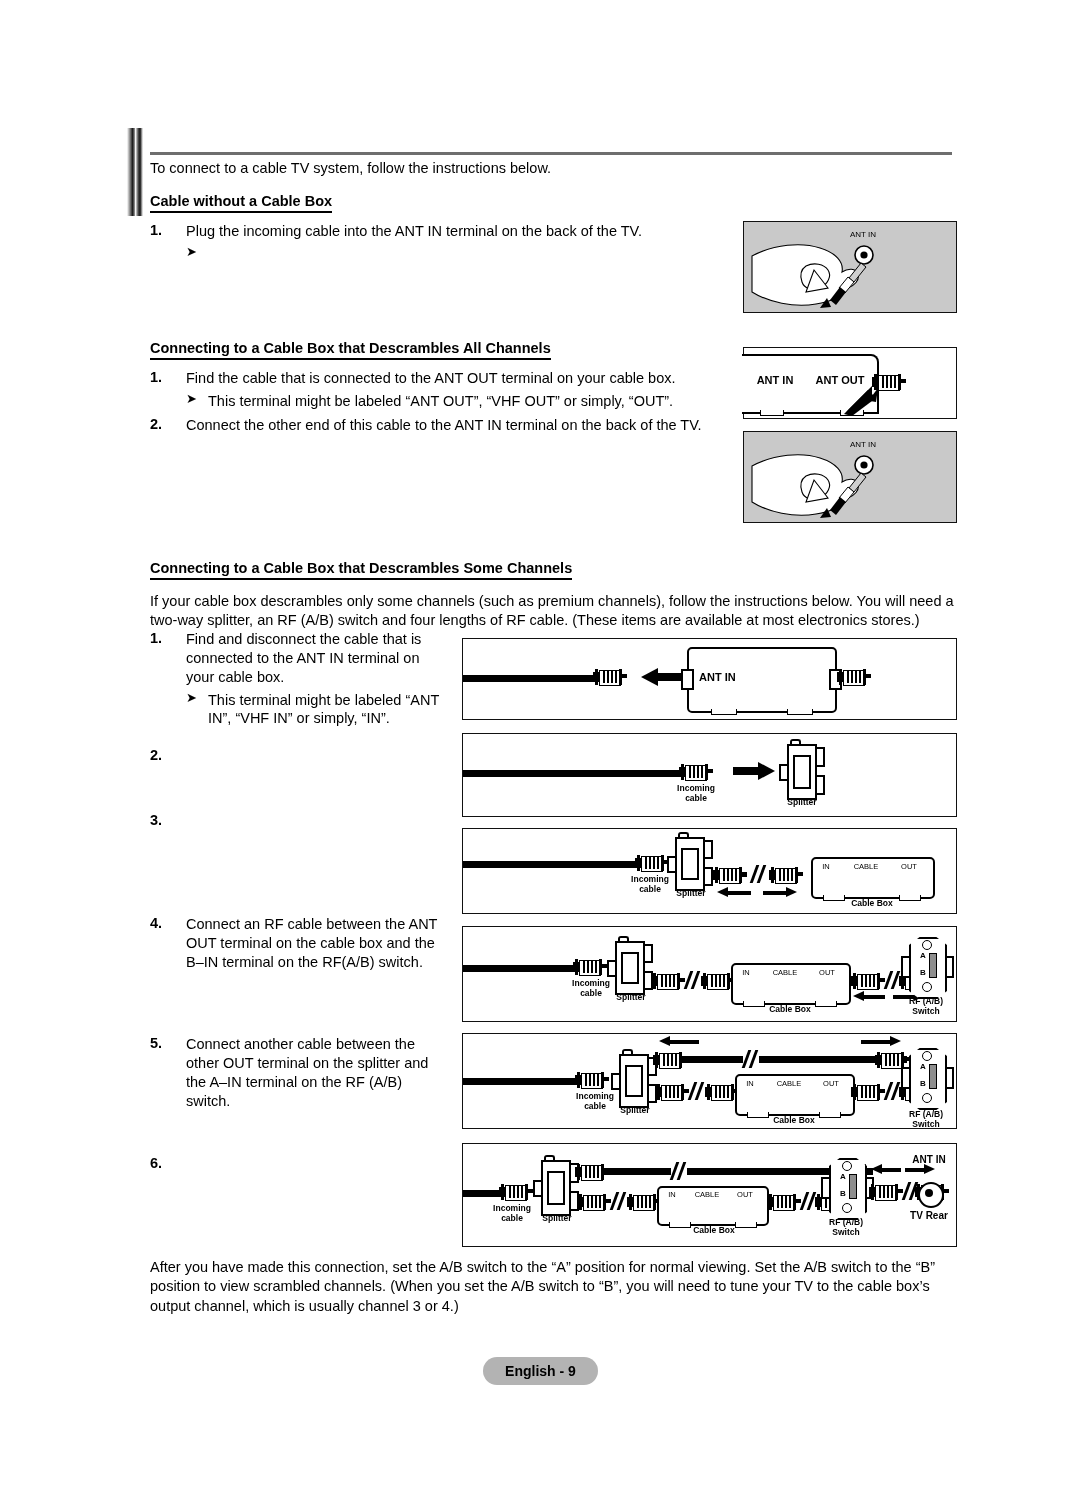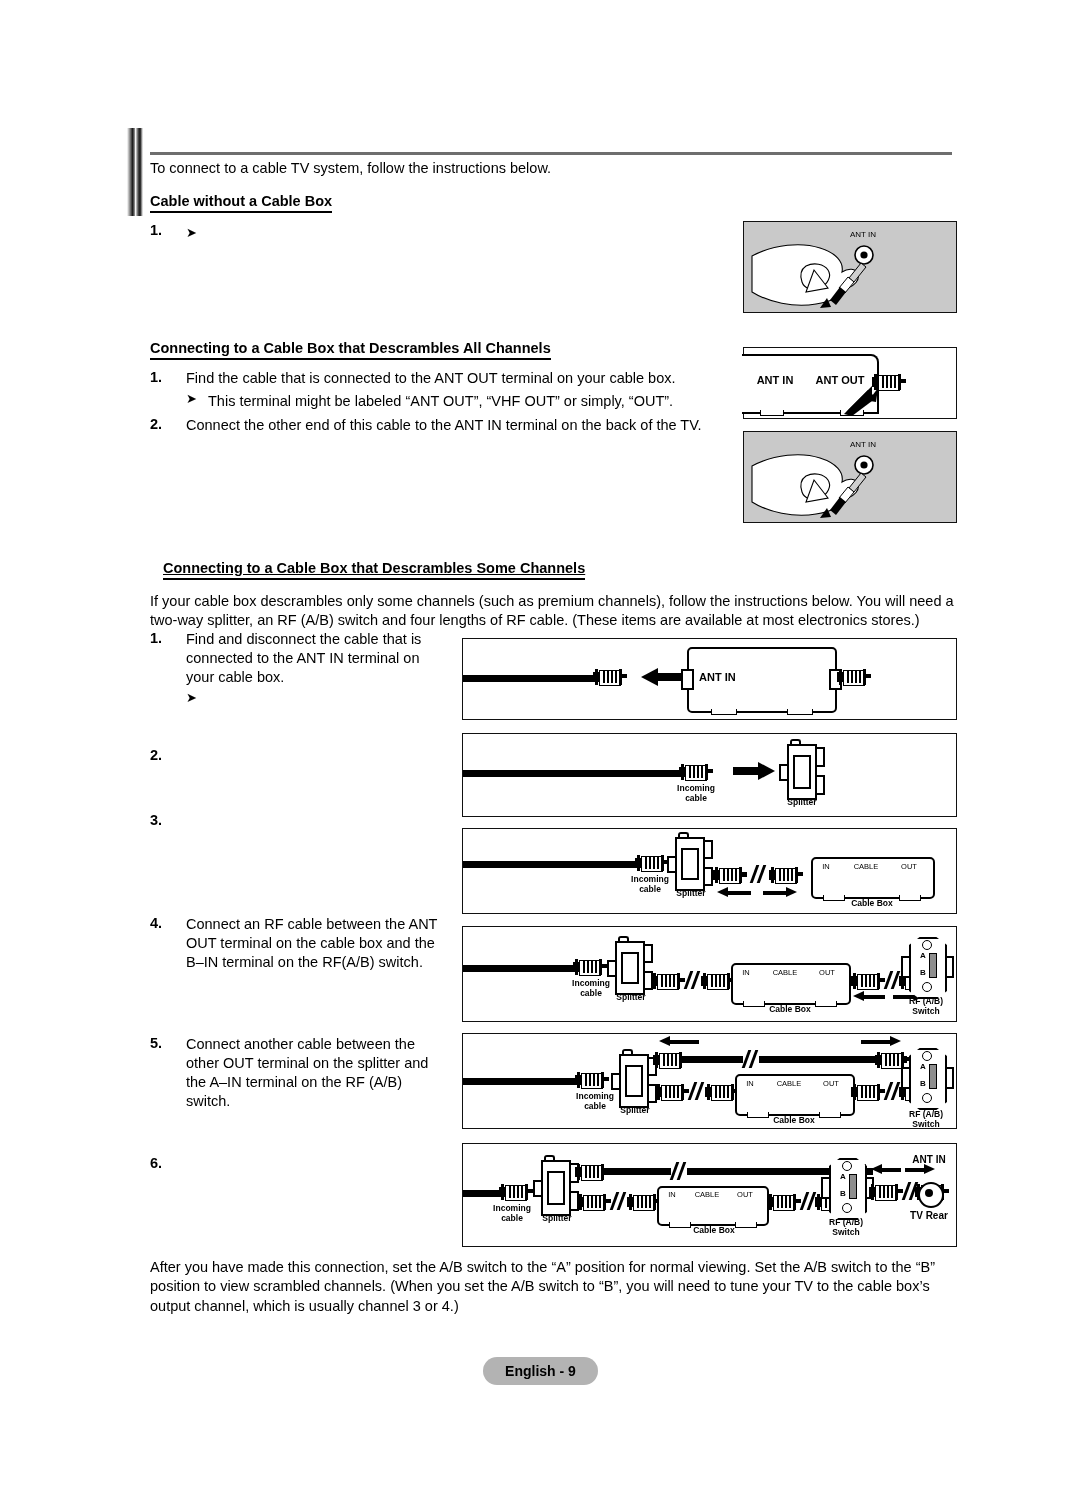--- a/index.html
+++ b/index.html
@@ -131,20 +131,21 @@
 
   <div class="leftbar"></div>
   <div class="title-rule"></div>
   <div class="intro">To connect to a cable TV system, follow the instructions below.</div>
 
   <div class="subhead" style="left:150px;top:193px;">Cable without a Cable Box</div>
 
   <div class="step" style="left:150px;top:222px;width:570px;">
     <span class="num">1.</span>
     <div class="body">
+      <div>Plug the incoming cable into the ANT IN terminal on the back of the TV.</div>
       <div class="bullet">
         <span class="gl">➤</span>
       </div>
     </div>
   </div>
 
   <div class="panel gray" style="left:743px;top:221px;width:214px;height:92px;">
     <div class="lbl plain" style="left:92px;top:9px;width:54px;font-size:8px;">ANT IN</div>
     <svg class="hand" style="left:0;top:0;" width="214" height="92" viewBox="0 0 214 92">
       <path d="M8 34 C30 22 58 20 76 26 C92 31 100 40 98 50 C104 46 112 46 114 52 C116 58 110 64 104 66 C98 74 86 80 72 82 C50 86 24 80 8 70 Z" fill="#ffffff" stroke="#000" stroke-width="1.1"></path>
@@ -208,30 +209,31 @@
       <path d="M70 48 L84 66 L62 70 Z" fill="#ffffff" stroke="#000" stroke-width="1.1"></path>
       <circle cx="120" cy="33" r="9" fill="#ffffff" stroke="#000" stroke-width="1.6"></circle>
       <circle cx="120" cy="33" r="3.6" fill="#000"></circle>
       <path d="M117 41 L105 56 L110 60 L122 45 Z" fill="#cfcfcf" stroke="#000" stroke-width="1"></path>
       <path d="M104 55 L95 66 L101 71 L110 60 Z" fill="#ffffff" stroke="#000" stroke-width="1"></path>
       <path d="M96 65 L86 78 L92 83 L102 70 Z" fill="#000"></path>
       <path d="M83 76 L76 86 L87 85 Z" fill="#000"></path>
     </svg>
   </div>
 
-  <div class="subhead" style="left:163px;top:560px;text-decoration:underline;">Connecting to a Cable Box that Descrambles Some Channels</div>
+  <div class="subhead" style="left:150px;top:560px;">Connecting to a Cable Box that Descrambles Some Channels</div>
 
   <div class="para" style="left:150px;top:592px;width:805px;">If your cable box descrambles only some channels (such as premium channels), follow the instructions below. You will need a two-way splitter, an RF (A/B) switch and four lengths of RF cable. (These items are available at most electronics stores.)</div>
 
   <div class="step" style="left:150px;top:630px;width:290px;">
     <span class="num">1.</span>
     <div class="body">
       <div>Find and disconnect the cable that is connected to the ANT IN terminal on your cable box.</div>
       <div class="bullet">
         <span class="gl">➤</span>
+        <span>This terminal might be labeled “ANT IN”, “VHF IN” or simply, “IN”.</span>
       </div>
     </div>
   </div>
 
   <div class="step" style="left:150px;top:747px;width:290px;">
     <span class="num">2.</span>
   </div>
 
   <div class="step" style="left:150px;top:812px;width:290px;">
     <span class="num">3.</span>

